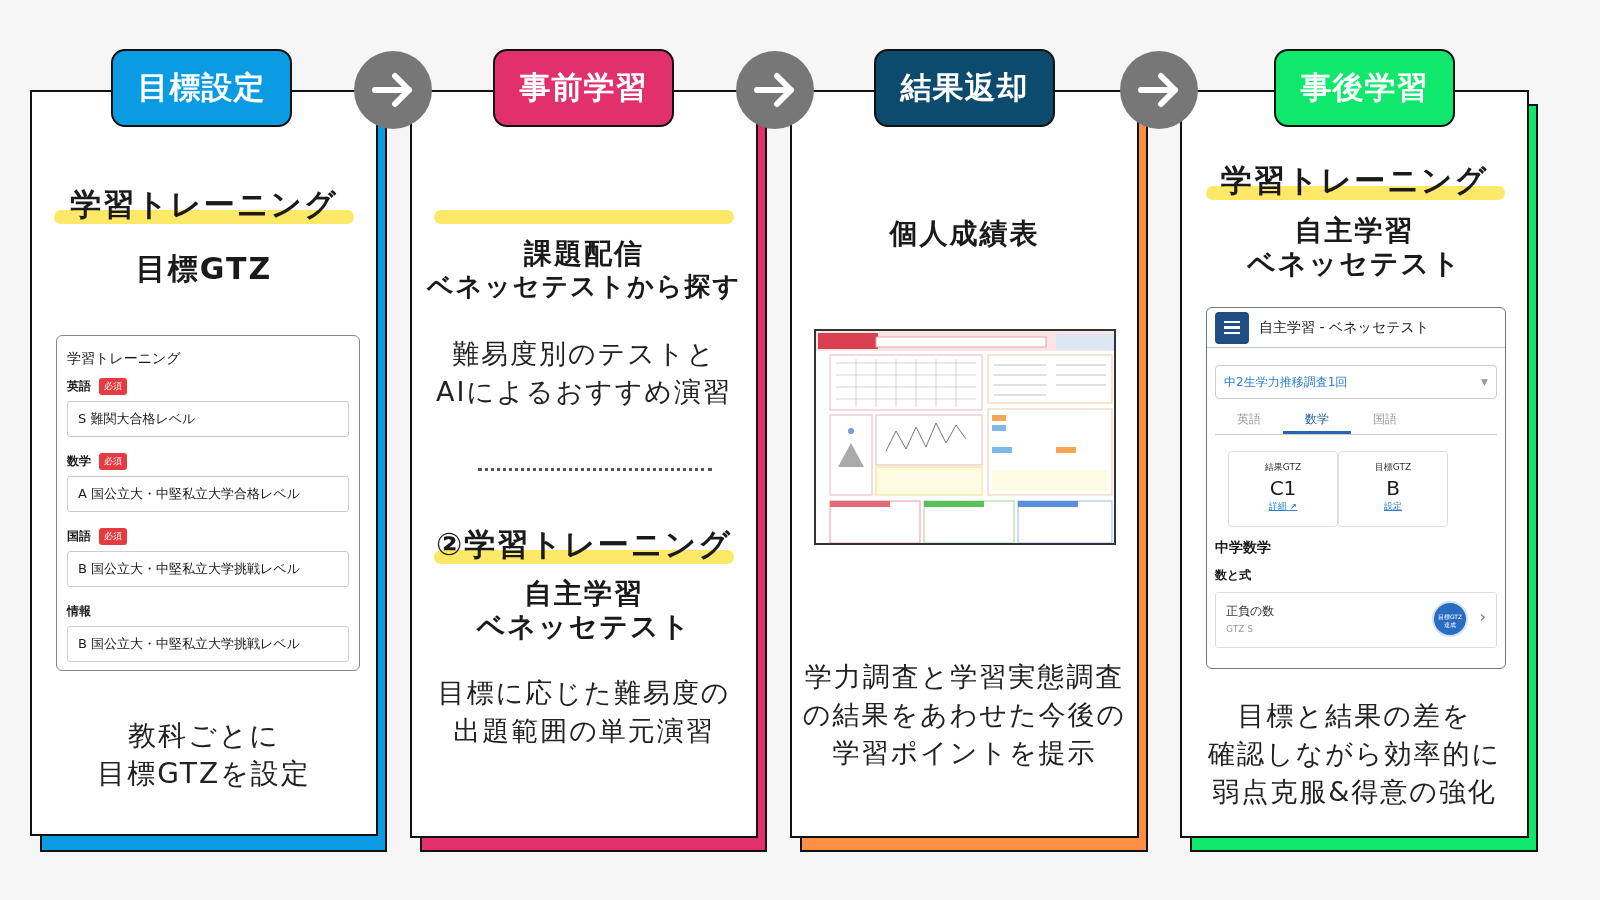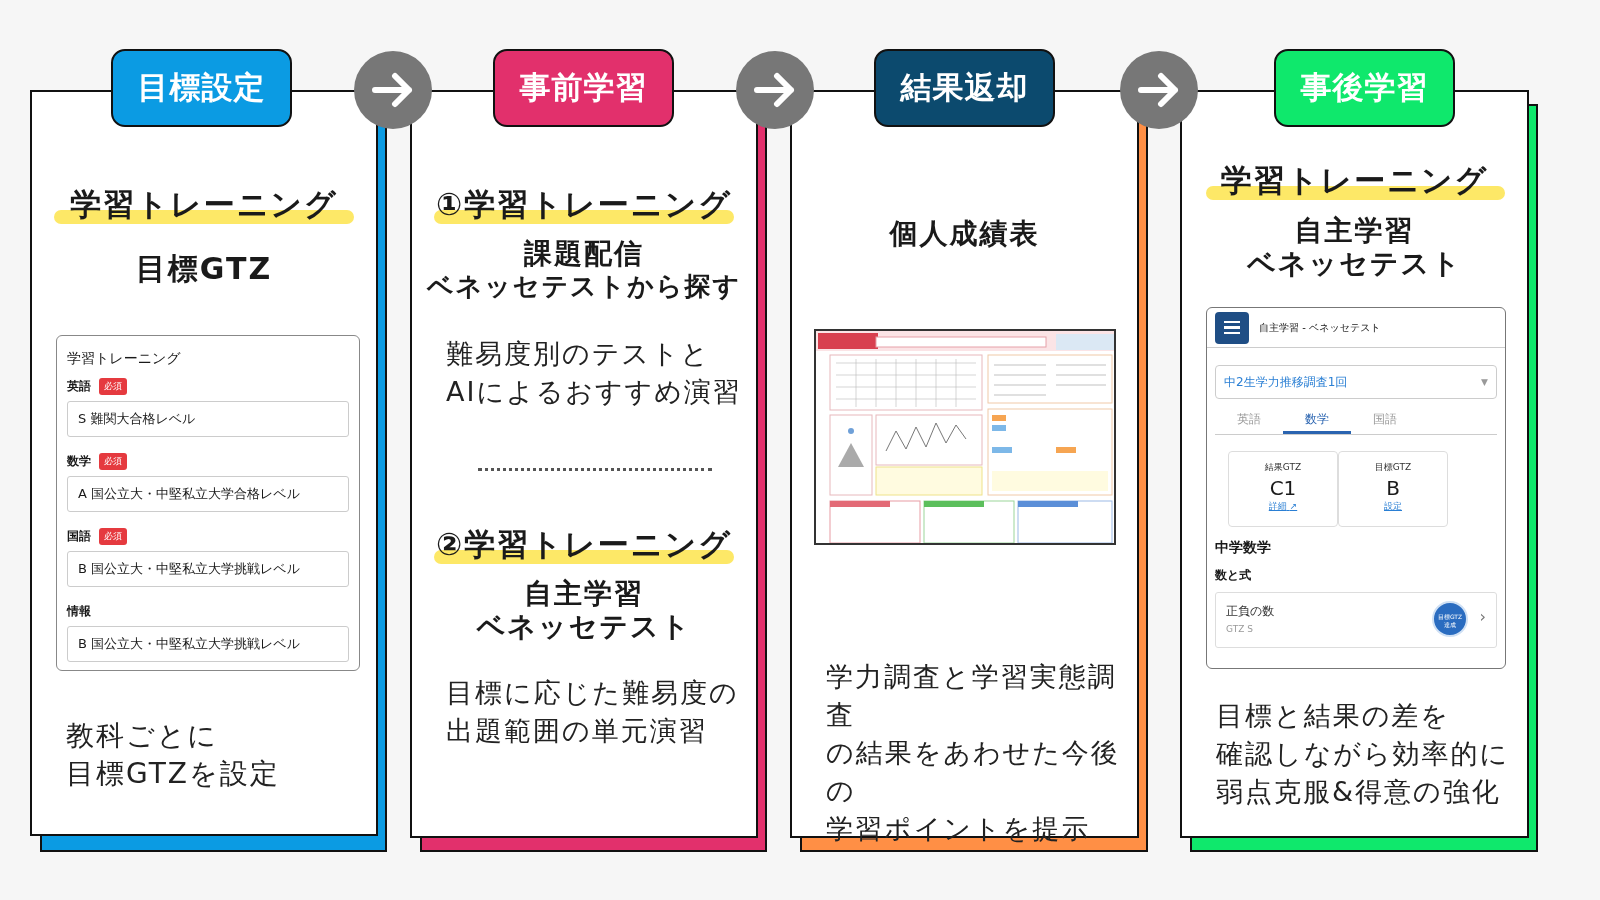--- a/index.html
+++ b/index.html
@@ -18,21 +18,21 @@
     z-index: 6; display: flex; align-items: center; justify-content: center;
   }
   .hl {
     position: absolute; left: 0; right: 0; text-align: center; font-weight: bold; font-size: 31px; letter-spacing: 2px;
   }
   .hl .txt { position: relative; z-index: 2; display: inline-block; }
   .hl .bar {
     position: absolute; height: 14px; background: #fde867; border-radius: 7px; z-index: 1;
   }
   .sub { position: absolute; left: 0; right: 0; text-align: center; font-weight: bold; font-size: 28px; line-height: 33px; letter-spacing: 2px; }
-  .desc { position: absolute; left: 0; right: 0; text-align: left; font-size: 27px; line-height: 38px; letter-spacing: 2px; color: #222; margin-left: 34px; }
+  .desc { position: absolute; left: 0; right: 0; text-align: center; font-size: 27px; line-height: 38px; letter-spacing: 2px; color: #222; }
 
   
   .form {
     position: absolute; left: 24px; top: 243px; width: 304px; height: 336px;
     border: 1.5px solid #888; border-radius: 6px; padding: 14px 10px 0 10px; background: #fff;
   }
   .form .ftitle { font-size: 14px; margin-bottom: 6px; }
   .form .flabel { font-size: 12px; font-weight: bold; display: flex; align-items: center; gap: 8px; margin-top: 10px; }
   .form .flabel:first-of-type { margin-top: 0; }
   .req { background: #e53a3f; color: #fff; font-size: 9px; padding: 2px 5px; border-radius: 3px; font-weight: normal; }
@@ -42,21 +42,21 @@
   .report {
     position: absolute; left: 22px; top: 237px; width: 302px; height: 216px; border: 2px solid #333;
     background: #fff; overflow: hidden;
   }
 
   
   .app {
     position: absolute; left: 24px; top: 215px; width: 300px; height: 362px;
     border: 1.5px solid #777; border-radius: 6px; background: #fff; overflow: hidden;
   }
-  .app-head { height: 40px; border-bottom: 1px solid #ccc; display: flex; align-items: center; padding-left: 8px; gap: 10px; font-size: 10px; }
+  .app-head { height: 40px; border-bottom: 1px solid #ccc; display: flex; align-items: center; padding-left: 8px; gap: 10px; font-size: 14px; }
   .menu-btn { width: 34px; height: 32px; background: #1f4e85; border-radius: 4px; display: flex; flex-direction: column; justify-content: center; align-items: center; gap: 3px; }
   .menu-btn span { width: 16px; height: 2.5px; background: #fff; display: block; }
   .app-select { margin: 17px 8px 0 8px; height: 34px; border: 1px solid #ccc; border-radius: 4px; display: flex; align-items: center; justify-content: space-between; padding: 0 8px; font-size: 12px; color: #2a7fd4; }
   .app-tabs { margin: 6px 8px 0 8px; display: flex; border-bottom: 1px solid #ccc; height: 30px; }
   .app-tab { width: 68px; text-align: center; font-size: 12px; color: #999; line-height: 28px; }
   .app-tab.active { color: #2a64b0; border-bottom: 3px solid #2a64b0; }
   .gtz-row { display: flex; margin: 16px 0 0 21px; }
   .gtz-box { width: 110px; height: 76px; border: 1px solid #ddd; border-radius: 4px; text-align: center; padding-top: 9px; }
   .gtz-box .l { font-size: 9px; color: #333; }
   .gtz-box .v { font-size: 20px; margin-top: 2px; }
@@ -107,21 +107,20 @@
     <div>教科ごとに</div>
     <div>目標GTZを設定</div>
   </div>
 </div>
 <div class="pill" style="left:111px;top:49px;width:181px;background:#0b9be3;">目標設定</div>
 
 <div class="shadow" style="left:420px;top:104px;width:347px;height:748px;background:#e2306c;"></div>
 <div class="card" style="left:410px;top:90px;width:348px;height:748px;">
   <div class="hl" style="top:92px;">
     <div class="bar" style="left:22px;right:22px;top:26px;"></div>
-    <span class="txt">①学習トレーニング</span>
   </div>
   <div class="sub" style="top:145px;">
     <div>課題配信</div>
     <div style="font-size:26px;">ベネッセテストから探す</div>
   </div>
   <div class="desc" style="top:243px;">
     <div>難易度別のテストと</div>
     <div>AIによるおすすめ演習</div>
   </div>
   <div style="position:absolute;left:66px;width:234px;top:376px;border-top:3px dotted #555;"></div>

